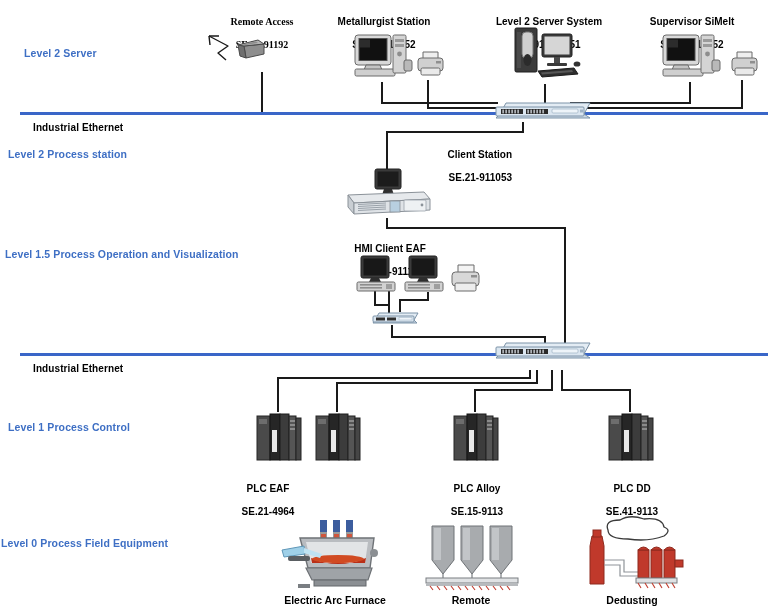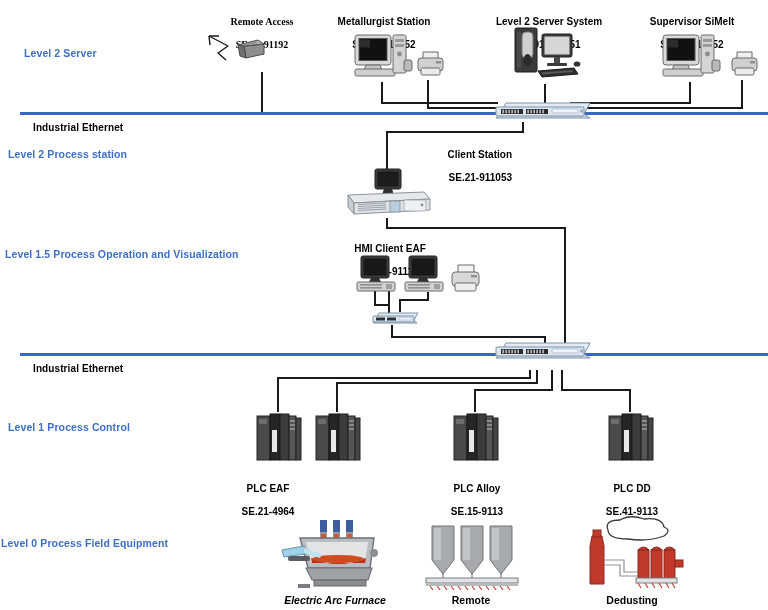--- a/index.html
+++ b/index.html
@@ -399,21 +399,21 @@
       <ellipse cx="60" cy="41" rx="26" ry="4" fill="#d14a22"></ellipse>
       <path d="M4,32 L26,28 L27,36 L6,39 Z" fill="#9fd0e8" stroke="#5f97b8" stroke-width="1"></path>
       <path d="M26,30 L44,36 L42,40 L26,35 Z" fill="#bfe3f3"></path>
       <rect x="10" y="38" width="22" height="5" rx="2" fill="#5a5e62"></rect>
       <path d="M28,50 L94,50 L90,62 L34,62 Z" fill="#9fa3a7" stroke="#6e7276" stroke-width="1.2"></path>
       <rect x="36" y="62" width="52" height="6" fill="#8b8f93" stroke="#63676b" stroke-width="1"></rect>
       <rect x="20" y="66" width="12" height="4" fill="#7a7e82"></rect>
       <circle cx="96" cy="35" r="4" fill="#8b8f93"></circle>
     </svg>
   </div>
-  <div class="cap big" style="left:276px;top:595px;width:118px;font-style:italic;">Electric Arc Furnace</div>
+  <div class="cap big" style="left:276px;top:595px;width:118px;">Electric Arc Furnace</div>
 
   <div class="dev" style="left:424px;top:522px;">
     <svg width="96" height="70" viewBox="0 0 96 70">
       <g stroke="#6e7276" stroke-width="1">
         <path d="M8,4 L30,4 L30,38 L19,52 L8,38 Z" fill="#a8abae"></path>
         <path d="M37,4 L59,4 L59,38 L48,52 L37,38 Z" fill="#a8abae"></path>
         <path d="M66,4 L88,4 L88,38 L77,52 L66,38 Z" fill="#a8abae"></path>
       </g>
       <g fill="#c2c5c8">
         <rect x="10" y="6" width="7" height="32"></rect>

